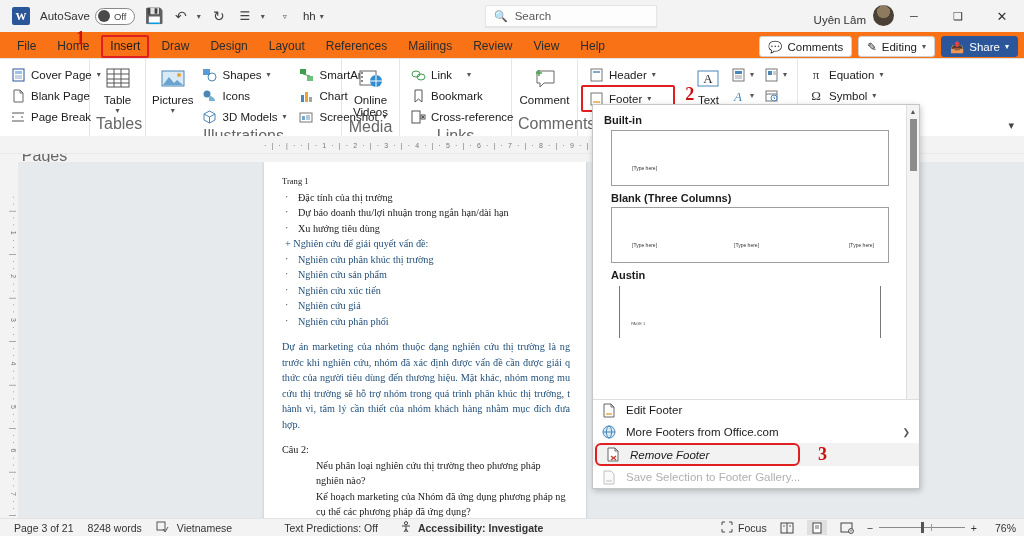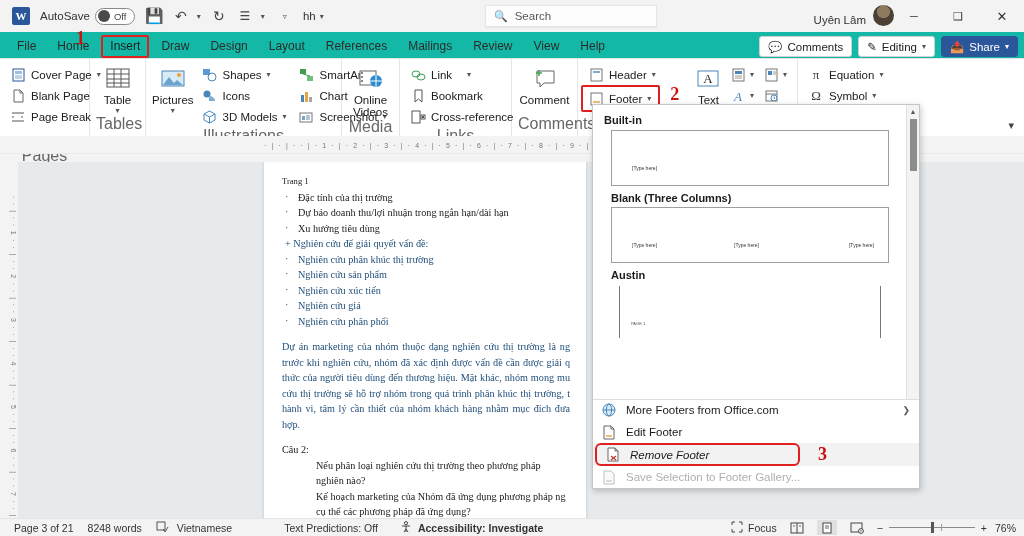--- a/index.html
+++ b/index.html
@@ -56,21 +56,21 @@
   }
   .wincontrols { position: absolute; right: 0; top: 0; display: flex; height: 32px; }
   .wincontrols div {
     width: 44px; height: 32px; display: flex; align-items: center; justify-content: center;
     font-size: 11px; color: #333;
   }
 
   
   .tabbar {
     height: 26px; display: flex; align-items: flex-end; padding-left: 8px;
-    position: relative; background: #14b8a6;
+    position: relative; background: #f97316;
   }
   .tab {
     font-size: 12px; color: #2b2b2b; padding: 3px 9px 5px 9px; margin-right: 3px;
     position: relative; white-space: nowrap;
   }
   .tab.active-box {
     border: 2px solid #e02020; border-radius: 2px; padding: 2px 7px 3px 7px;
     color: #1b1b1b;
   }
   .right-tabs { position: absolute; right: 6px; bottom: 1px; display: flex; align-items: center; gap: 6px; }
@@ -102,21 +102,21 @@
     font-size: 11.5px; color: #202020; width: 52px; padding-top: 2px;
   }
   .big-item .glyph { height: 28px; display: flex; align-items: center; justify-content: center; }
   .big-item .lbl { line-height: 12px; text-align: center; }
   .caret { font-size: 8px; color: #555; }
   .ico { width: 16px; height: 16px; display: inline-flex; align-items: center; justify-content: center; }
 
   
   .footer-hl {
     border: 2px solid #e02020; border-radius: 2px;
-    padding: 1px 5px 1px 3px; margin-left: -3px;
+    padding: 1px 20px 1px 3px; margin-left: -3px;
   }
   .step-num {
     color: #cc1111; font-weight: bold; font-family: "Liberation Serif", serif;
   }
 
   
   .ribbon-collapse {
     position: absolute; right: 10px; bottom: 4px; font-size: 11px; color: #444;
   }
 
@@ -693,38 +693,38 @@
         <div class="thumb"></div>
 
       </div>
     </div>
 
     <div class="gal-divider"></div>
 
     <div class="menu-item">
       <span class="ico">
         <svg width="15" height="15" viewBox="0 0 15 15">
+            <path d="M2 1h7l3 3v10H2z" fill="#fff" stroke="#666"></path>
+            <path d="M9 1v3h3" fill="none" stroke="#666"></path>
+            <line x1="4" y1="11" x2="10" y2="11" stroke="#e8a33d" stroke-width="1.4"></line>
+          </svg>
+      </span>
+      <span>Edit Footer</span>
+    </div>
+
+    <div class="menu-item">
+      <span class="ico">
+        <svg width="15" height="15" viewBox="0 0 15 15">
             <circle cx="7" cy="7" r="6" fill="#d9eaf7" stroke="#4a86b8"></circle>
             <ellipse cx="7" cy="7" rx="2.6" ry="6" fill="none" stroke="#4a86b8"></ellipse>
             <line x1="1" y1="7" x2="13" y2="7" stroke="#4a86b8"></line>
           </svg>
       </span>
       <span>More Footers from Office.com</span>
       <span class="submenu-arrow">❯</span>
-    </div>
-
-    <div class="menu-item">
-      <span class="ico">
-        <svg width="15" height="15" viewBox="0 0 15 15">
-            <path d="M2 1h7l3 3v10H2z" fill="#fff" stroke="#666"></path>
-            <path d="M9 1v3h3" fill="none" stroke="#666"></path>
-            <line x1="4" y1="11" x2="10" y2="11" stroke="#e8a33d" stroke-width="1.4"></line>
-          </svg>
-      </span>
-      <span>Edit Footer</span>
     </div>
 
     <div class="menu-hl-row">
       <div class="menu-hl">
         <div class="menu-item" style="width:100%;">
           <span class="ico">
             <svg width="15" height="15" viewBox="0 0 15 15">
                 <path d="M2 1h7l3 3v10H2z" fill="#fff" stroke="#666"></path>
                 <path d="M9 1v3h3" fill="none" stroke="#666"></path>
                 <line x1="5" y1="9" x2="10" y2="13" stroke="#c0392b" stroke-width="1.3"></line>
@@ -810,18 +810,18 @@
             <line x1="11" y1="8" x2="11" y2="9.6" stroke="#444"></line>
           </svg>
       </div>
       <div class="zoom-slider">
         <span>−</span>
         <div class="zline">
           <div class="zhandle"></div>
           <div class="ztick"></div>
         </div>
         <span>+</span>
-        <span style="margin-left:2px;">76%</span>
+        <span style="margin-left:12px;">76%</span>
       </div>
     </div>
   </div>
 
 </div>
 
 </body></html>

